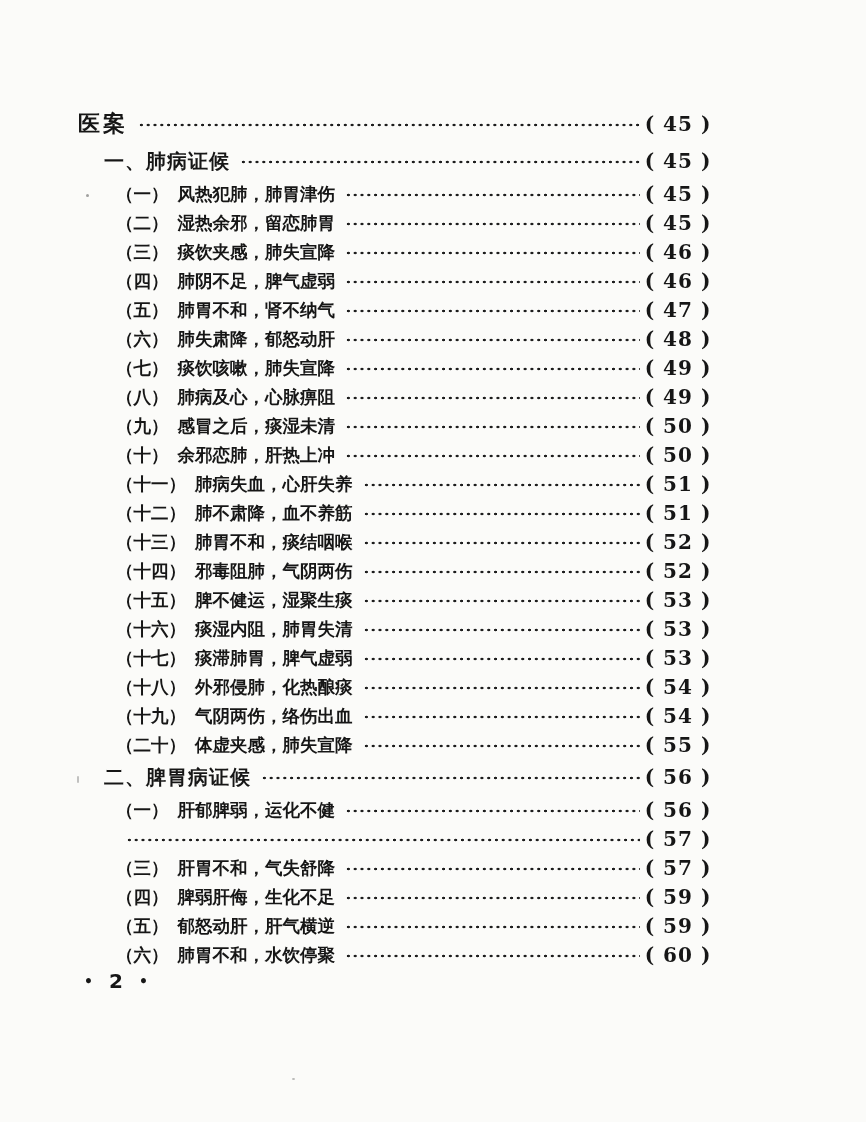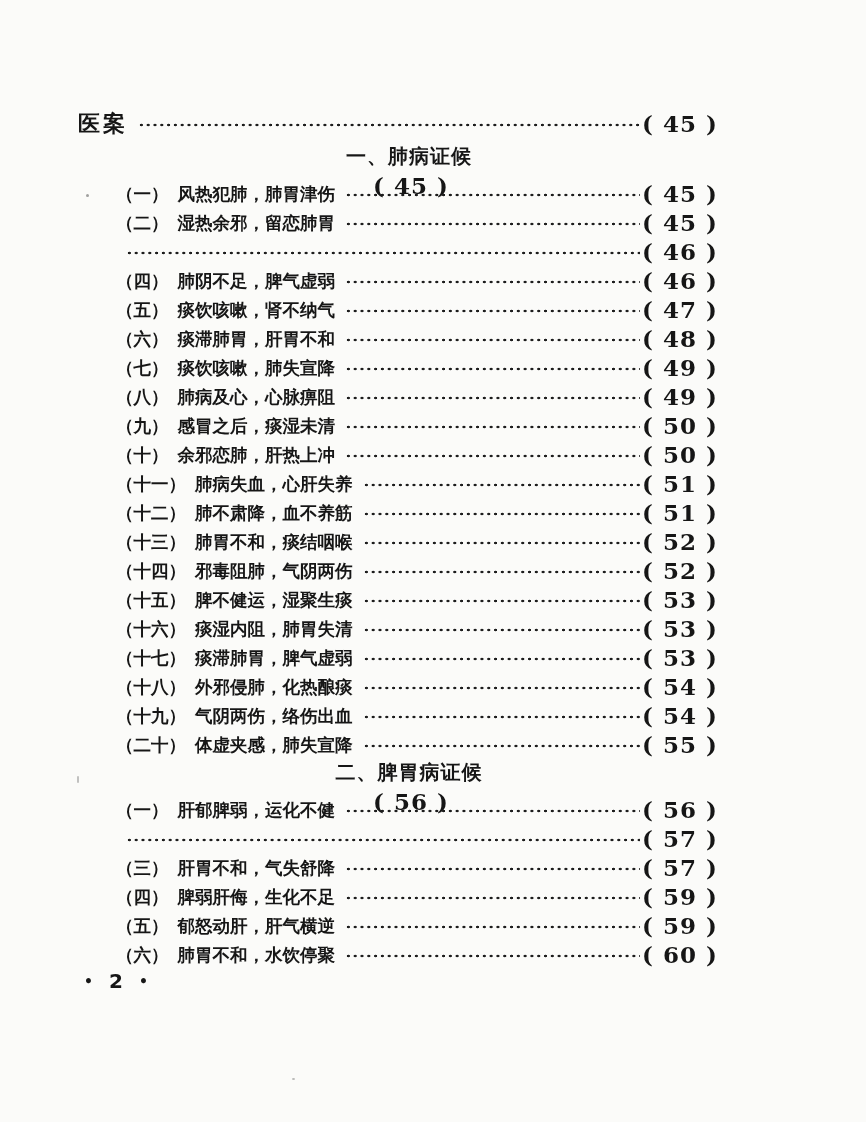--- a/index.html
+++ b/index.html
@@ -18,39 +18,39 @@
     position:absolute;left:78px;top:104px;width:636px;
   }
   .toc-row{
     display:flex;align-items:center;
   }
   .level-0{
     font-size:22px;font-weight:900;height:39px;letter-spacing:3px;
   }
   .level-0 .entry-label{font-family:"DejaVu Sans","Liberation Sans",sans-serif;font-weight:800;}
   .level-1{
-    font-size:20px;font-weight:800;height:36px;letter-spacing:1px;padding-left:26px;flex-direction:column;
+    font-size:20px;font-weight:800;height:36px;letter-spacing:1px;padding-left:26px;
   }
   .level-2{
     font-size:17.5px;font-weight:600;height:29px;padding-left:38px;
   }
   .entry-label{white-space:nowrap;}
   .entry-num{margin-right:9px;}
   .leader{
     flex:1;
     align-self:center;
     height:6px;
     margin:2px 2px 0 10px;
     background-image:radial-gradient(circle, #1d1d1d 1.15px, rgba(0,0,0,0) 1.6px);
     background-size:6.8px 6px;
     background-repeat:repeat-x;
     background-position:left center;
   }
   .pageno{
-    font-size:23px;font-weight:600;
+    font-size:20px;font-weight:600;
     width:72px;flex:0 0 72px;
     text-align:center;white-space:pre;
     letter-spacing:1px;
   }
   .footer{
     position:absolute;left:84px;top:969px;
     display:flex;align-items:center;
     font-size:20px;font-weight:800;
   }
   .footer .dot{font-size:14px;line-height:1;}
@@ -83,35 +83,36 @@
         <span class="entry-label"><span class="entry-num">（一）</span><span>风热犯肺，肺胃津伤</span></span>
         <span class="leader"></span>
         <span class="pageno">( 45 )</span>
       </div>
       <div class="toc-row level-2">
         <span class="entry-label"><span class="entry-num">（二）</span><span>湿热余邪，留恋肺胃</span></span>
         <span class="leader"></span>
         <span class="pageno">( 45 )</span>
       </div>
       <div class="toc-row level-2">
+        <span class="entry-label"><span class="entry-num">（三）</span><span>痰饮夹感，肺失宣降</span></span>
         <span class="leader"></span>
         <span class="pageno">( 46 )</span>
       </div>
       <div class="toc-row level-2">
         <span class="entry-label"><span class="entry-num">（四）</span><span>肺阴不足，脾气虚弱</span></span>
         <span class="leader"></span>
         <span class="pageno">( 46 )</span>
       </div>
       <div class="toc-row level-2">
-        <span class="entry-label"><span class="entry-num">（五）</span><span>痰饮咳嗽，肾不纳气</span></span>
+        <span class="entry-label"><span class="entry-num">（五）</span><span>肺胃不和，肾不纳气</span></span>
         <span class="leader"></span>
         <span class="pageno">( 47 )</span>
       </div>
       <div class="toc-row level-2">
-        <span class="entry-label"><span class="entry-num">（六）</span><span>痰滞肺胃，肝胃不和</span></span>
+        <span class="entry-label"><span class="entry-num">（六）</span><span>肺失肃降，郁怒动肝</span></span>
         <span class="leader"></span>
         <span class="pageno">( 48 )</span>
       </div>
       <div class="toc-row level-2">
         <span class="entry-label"><span class="entry-num">（七）</span><span>痰饮咳嗽，肺失宣降</span></span>
         <span class="leader"></span>
         <span class="pageno">( 49 )</span>
       </div>
       <div class="toc-row level-2">
         <span class="entry-label"><span class="entry-num">（八）</span><span>肺病及心，心脉痹阻</span></span>

